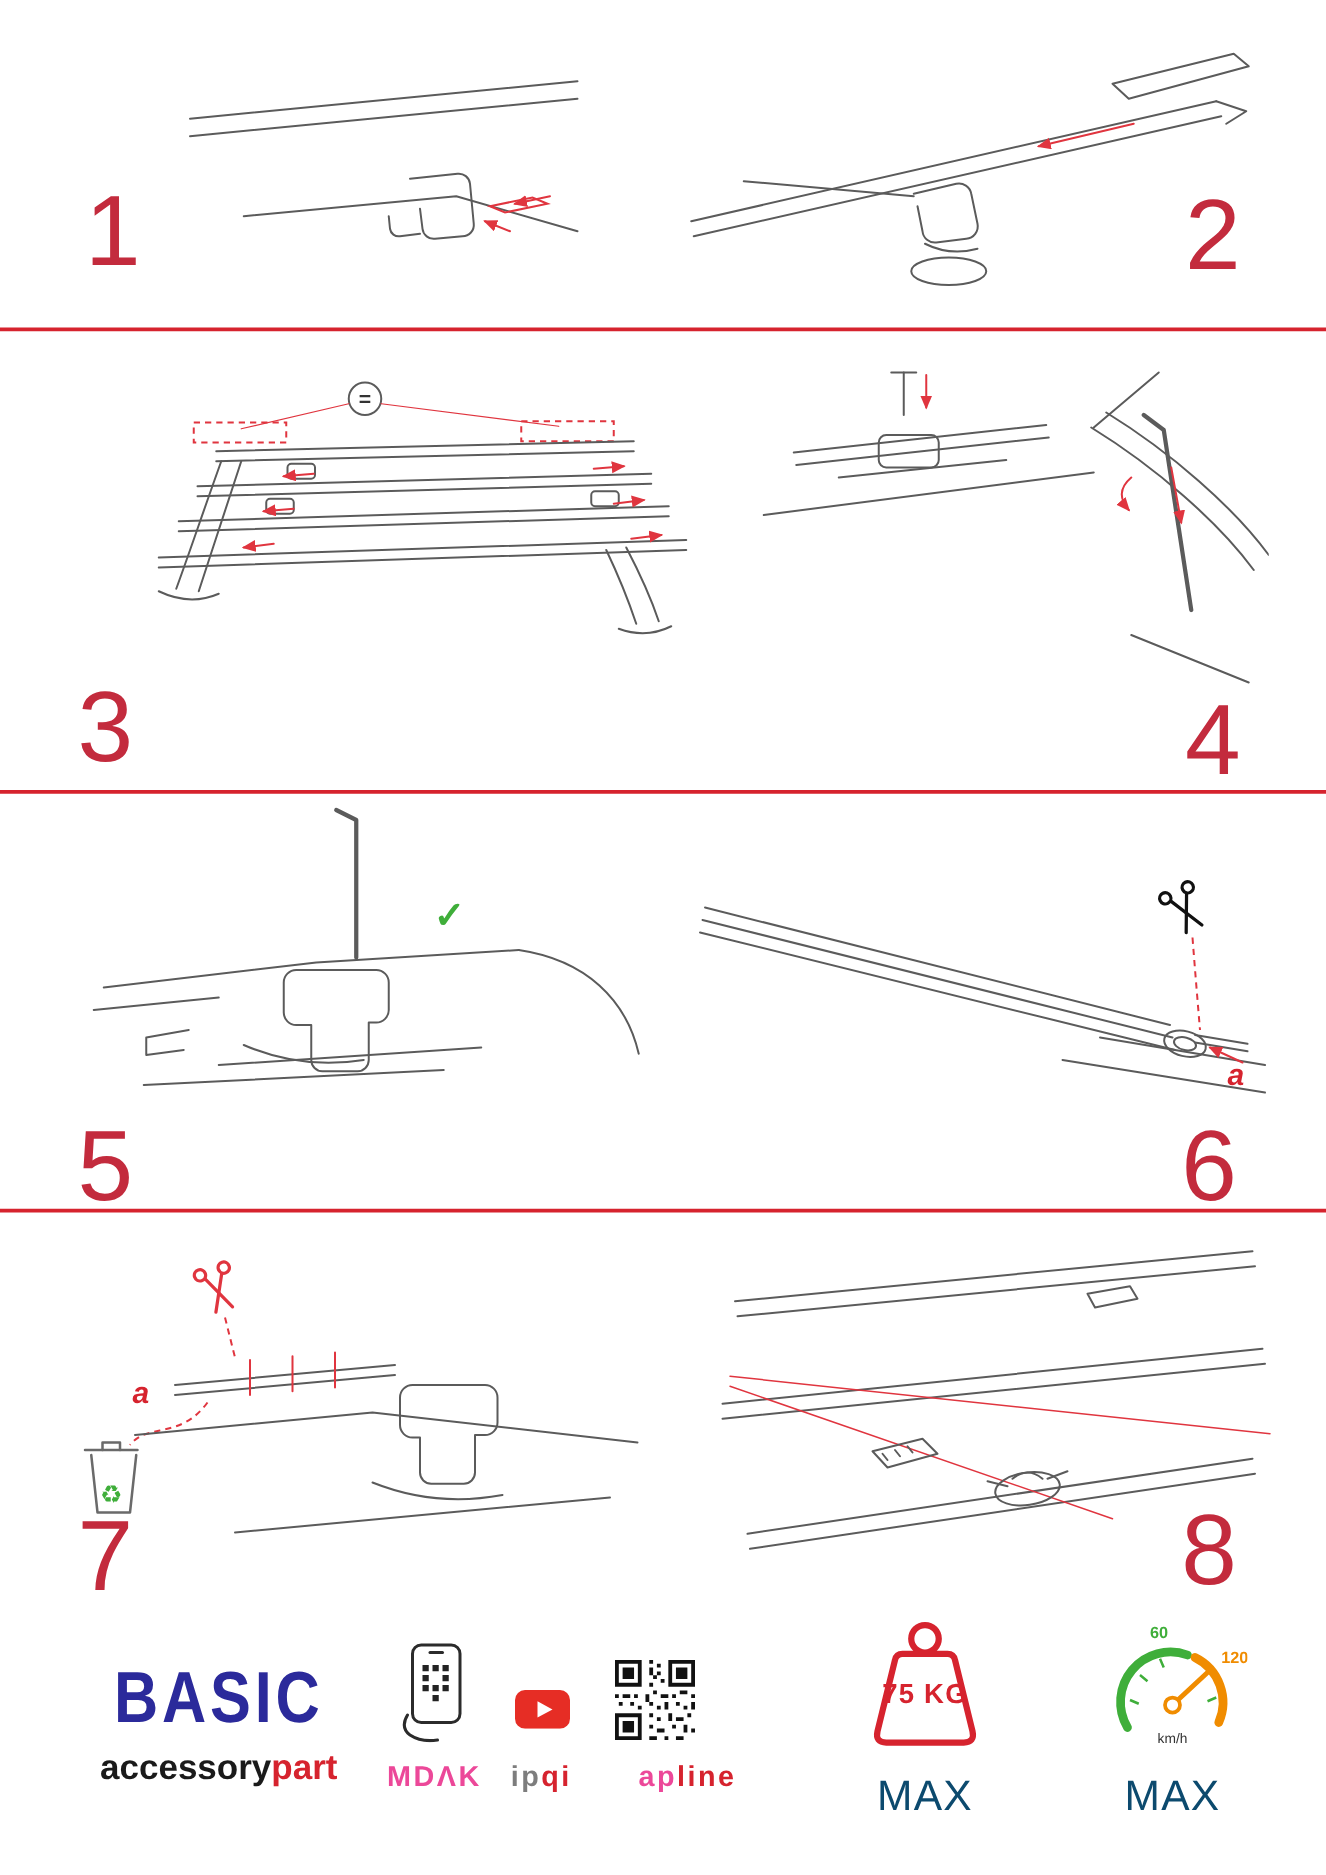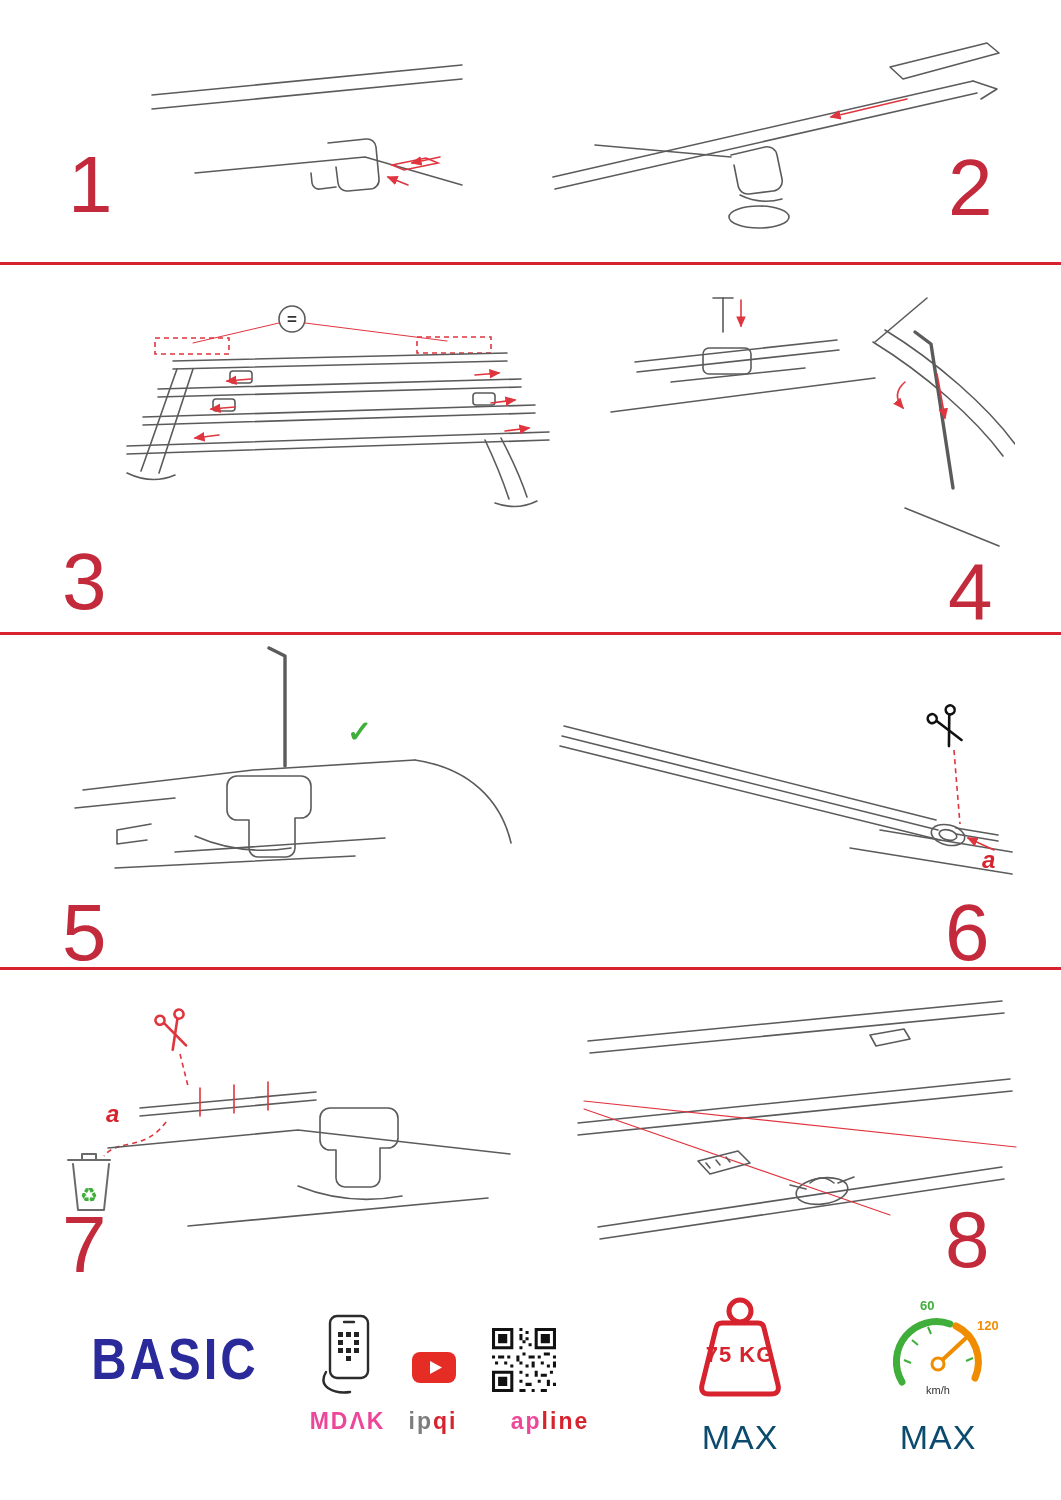--- a/index.html
+++ b/index.html
@@ -193,20 +193,23 @@
     <path class="r" style="stroke-width:1.2" d="M14 126 L320 232"></path>
     <path class="g" d="M300 52 l34 -6 l6 10 l-34 7 z"></path>
     <path class="g" d="M128 178 l40 -10 l12 12 l-40 11 z"></path>
     <path class="g" d="M136 180 l4 5 M146 177 l4 5 M156 174 l4 5"></path>
     <ellipse class="g" cx="252" cy="208" rx="26" ry="13" transform="rotate(-8 252 208)"></ellipse>
     <path class="g" d="M240 200 q12 -10 24 0"></path>
     <path class="g" d="M236 206 l-16 -4 M268 200 l16 -6"></path>
   </svg>
 
   <div class="brand-title">BASIC</div>
+  <div class="brand-sub">
+    <span class="blk">accessory</span><span class="red">part</span>
+  </div>
 
   <svg class="ill" style="left:318px;top:1312px" width="60" height="82" viewBox="0 0 60 82">
     <rect class="ph" x="12" y="4" width="38" height="62" rx="7"></rect>
     <path class="ph" d="M26 10 h10"></path>
     <g fill="#222">
       <rect x="20" y="20" width="5" height="5"></rect>
         <rect x="28" y="20" width="5" height="5"></rect>
         <rect x="36" y="20" width="5" height="5"></rect>
       <rect x="20" y="28" width="5" height="5"></rect>
         <rect x="36" y="28" width="5" height="5"></rect>

